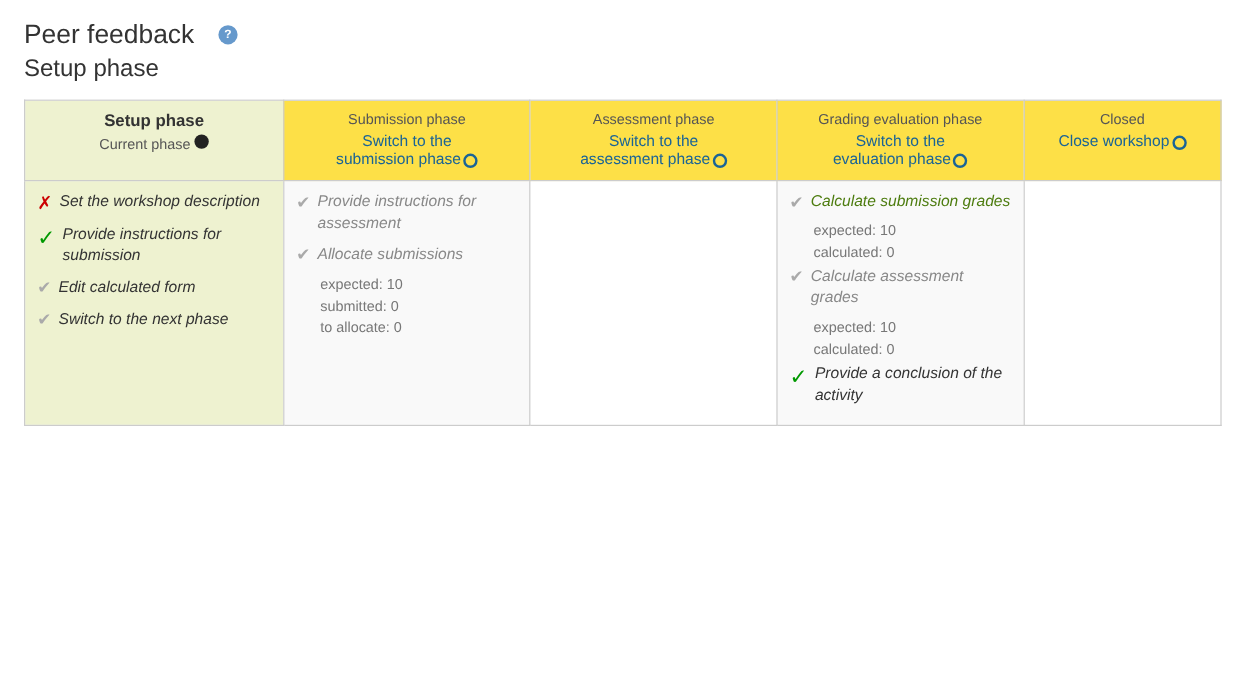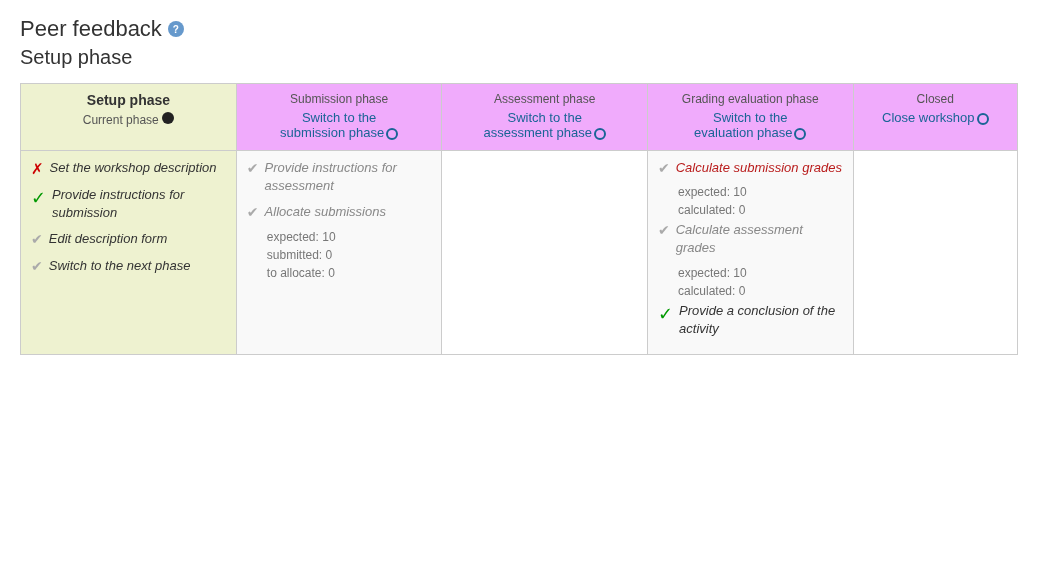--- a/index.html
+++ b/index.html
@@ -9,21 +9,21 @@
       color: #333;
       font-size: 13px;
       padding: 16px 20px;
     }
     .page-title {
       font-size: 22px;
       font-weight: normal;
       color: #333;
       display: flex;
       align-items: center;
-      gap: 6px;
+      gap: 20px;
       margin-bottom: 4px;
     }
     .page-title .help-icon {
       width: 16px;
       height: 16px;
       background: #6699cc;
       border-radius: 50%;
       color: #fff;
       font-size: 10px;
       display: inline-flex;
@@ -42,21 +42,21 @@
       width: 100%;
       border-collapse: collapse;
       border: 1px solid #ccc;
     }
     .phase-table th, .phase-table td {
       border: 1px solid #ccc;
       vertical-align: top;
       padding: 8px 10px;
     }
     .phase-header {
-      background: #f0abfc;
+      background: #fde047;
       font-weight: normal;
       color: #555;
       font-size: 12px;
     }
     .phase-header.active {
       background: #eef2d0;
     }
     .phase-header .phase-name {
       font-size: 12px;
       color: #555;
@@ -181,21 +181,21 @@
         <div class="task-item">
           <span class="task-icon cross">✗</span>
           <span class="task-text">Set the workshop description</span>
         </div>
         <div class="task-item">
           <span class="task-icon check">✓</span>
           <span class="task-text">Provide instructions for submission</span>
         </div>
         <div class="task-item">
           <span class="task-icon half" style="color: rgb(170, 170, 170); font-size: 14px;">✔</span>
-          <span class="task-text">Edit description form</span>
+          <span class="task-text">Edit calculated form</span>
         </div>
         <div class="task-item">
           <span class="task-icon half" style="color: rgb(170, 170, 170); font-size: 14px;">✔</span>
           <span class="task-text">Switch to the next phase</span>
         </div>
       </td>
 
       <td class="phase-body submission-body">
         <div class="task-item">
           <span class="task-icon half" style="color: rgb(170, 170, 170); font-size: 14px;">✔</span>
@@ -209,21 +209,21 @@
         <div class="task-sub">submitted: 0</div>
         <div class="task-sub">to allocate: 0</div>
       </td>
 
       <td class="phase-body">
       </td>
 
       <td class="phase-body grading-body">
         <div class="task-item">
           <span class="task-icon half" style="color: rgb(170, 170, 170); font-size: 14px;">✔</span>
-          <span class="task-text" style="color:#b91c1c;">Calculate submission grades</span>
+          <span class="task-text" style="color:#4d7c0f;">Calculate submission grades</span>
         </div>
         <div class="task-sub">expected: 10</div>
         <div class="task-sub">calculated: 0</div>
         <div class="task-item">
           <span class="task-icon half" style="color: rgb(170, 170, 170); font-size: 14px;">✔</span>
           <span class="task-text" style="color:#888;">Calculate assessment grades</span>
         </div>
         <div class="task-sub">expected: 10</div>
         <div class="task-sub">calculated: 0</div>
         <div class="task-item">

